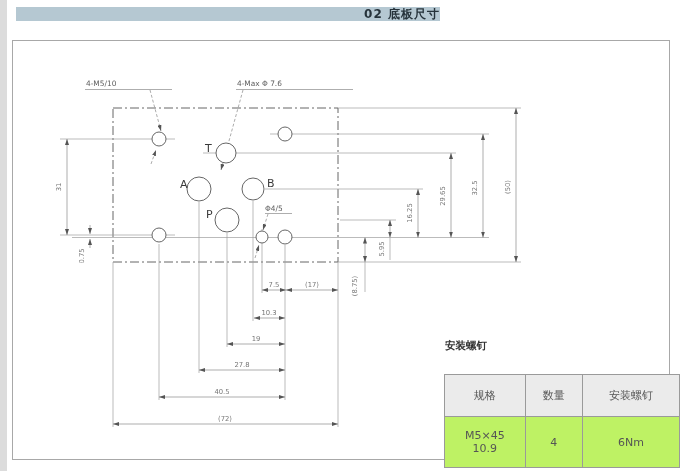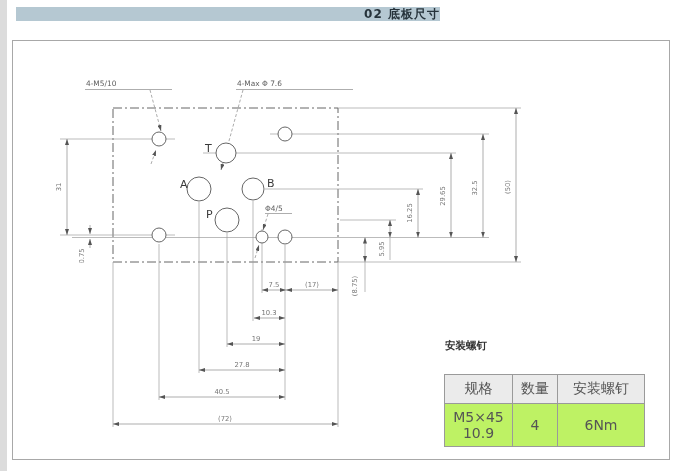--- a/index.html
+++ b/index.html
@@ -11,22 +11,22 @@
   #section-bar span{padding-left:8px;font-size:12px;font-weight:bold;color:#26333b;letter-spacing:1px;}
   #frame{position:absolute;left:12px;top:40px;width:656px;height:418px;border:1px solid #a8a8a8;background:#fff;}
   svg{position:absolute;left:0;top:0;}
   svg text{font-family:"DejaVu Sans",sans-serif;}
   .dim-t{font-size:6.8px;fill:#777;}
   .call-t{font-size:7.4px;fill:#5e5e5e;}
   .port-t{font-size:11px;fill:#3a3a3a;}
   .mount-table{position:absolute;left:444px;top:339px;}
   .tbl-title{font-size:10.5px;font-weight:bold;color:#333;margin:0 0 21px 1px;}
   .mount-table table{border-collapse:collapse;table-layout:fixed;}
-  .mount-table th,.mount-table td{border:1px solid #9a9a9a;font-size:14px;color:#555;
-       text-align:center;font-weight:normal;padding:5px;}
+  .mount-table th,.mount-table td{border:1px solid #9a9a9a;font-size:11px;color:#555;
+       text-align:center;font-weight:normal;padding:12px;}
   .mount-table th{background:#ebebeb;height:17px;}
   .mount-table td{height:20px;background:#bef264;}
   .c-spec{width:57px;} .c-qty{width:34px;} .c-torque{width:76px;}
 </style>
 </head>
 <body>
 
 <div id="screen">
   <div id="edge-strip"></div>
 

